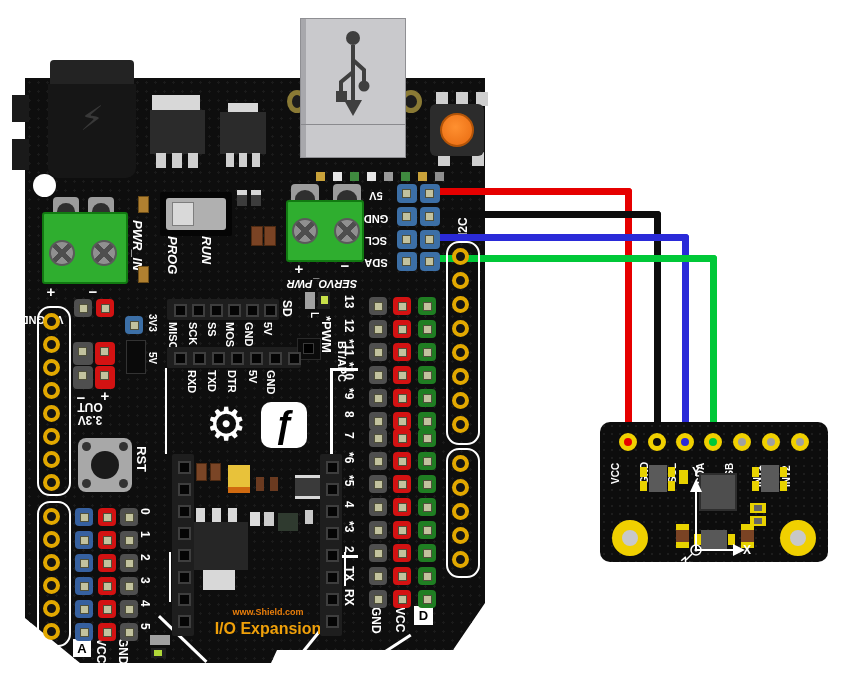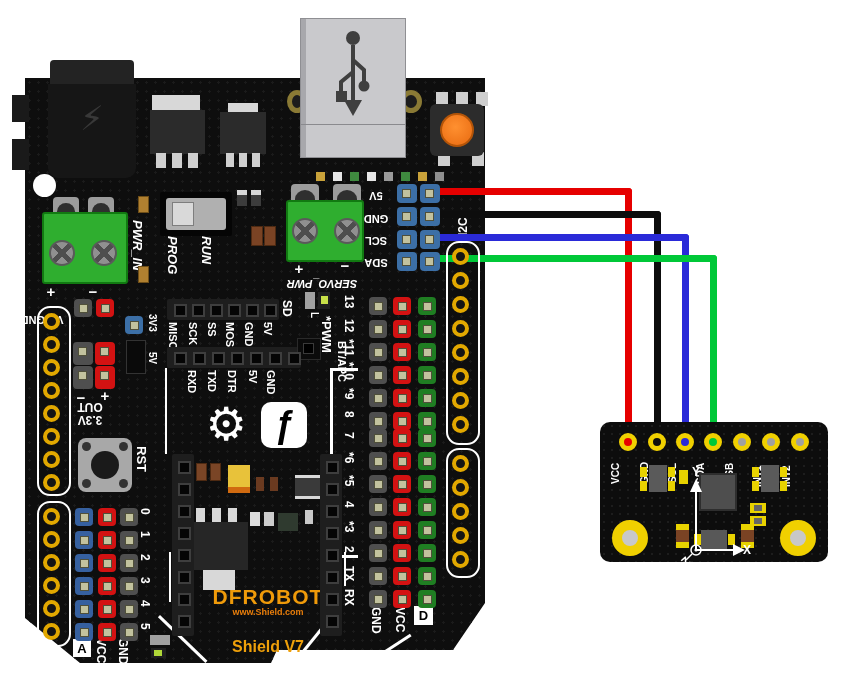--- a/index.html
+++ b/index.html
@@ -207,23 +207,22 @@
   <div class="smd" style="left:203px;top:570px;width:32px;height:20px;background:#d8d8d8;"></div>
   <div class="smd" style="left:250px;top:512px;width:10px;height:14px;background:#ddd;"></div>
   <div class="smd" style="left:264px;top:512px;width:10px;height:14px;background:#ccc;"></div>
   <div class="smd" style="left:278px;top:513px;width:20px;height:18px;background:#2f3a2f;"></div>
   <div class="smd" style="left:305px;top:510px;width:8px;height:14px;background:#c8c8c8;"></div>
 
   <div class="smd" style="left:150px;top:635px;width:20px;height:10px;background:#a0a0a0;"></div>
   <div class="smd" style="left:151px;top:648px;width:15px;height:10px;background:#1f1f1f;"></div>
   <div class="smd" style="left:154px;top:650px;width:8px;height:6px;background:#b0d838;"></div>
 
-  <div class="lbl fs21" style="left:190px;top:586px;width:156px;height:24px;color:#ef9a0a;letter-spacing:1px;">DFROBOT</div>
   <div class="lbl fs9" style="left:190px;top:608px;width:156px;height:12px;color:#e87d0a;font-weight:700;">www.Shield.com</div>
-  <div class="lbl fs16" style="left:180px;top:639px;width:176px;height:19px;color:#efa00a;">Shield V7</div>
+  <div class="lbl fs16" style="left:180px;top:621px;width:176px;height:19px;color:#efa00a;">I/O Expansion</div>
 
   <div class="vtext fs12" style="left:343px;top:295px;height:22px;">13</div>
   <div class="vtext fs12" style="left:343px;top:319px;height:22px;">12</div>
   <div class="vtext fs12" style="left:343px;top:339px;height:26px;">*11</div>
   <div class="vtext fs12" style="left:343px;top:362px;height:26px;">*10</div>
   <div class="vtext fs12" style="left:343px;top:388px;height:22px;">*9</div>
   <div class="vtext fs12" style="left:343px;top:411px;height:18px;">8</div>
   <div class="vtext fs12" style="left:343px;top:432px;height:18px;">7</div>
   <div class="vtext fs12" style="left:343px;top:452px;height:22px;">*6</div>
   <div class="vtext fs12" style="left:343px;top:475px;height:22px;">*5</div>

